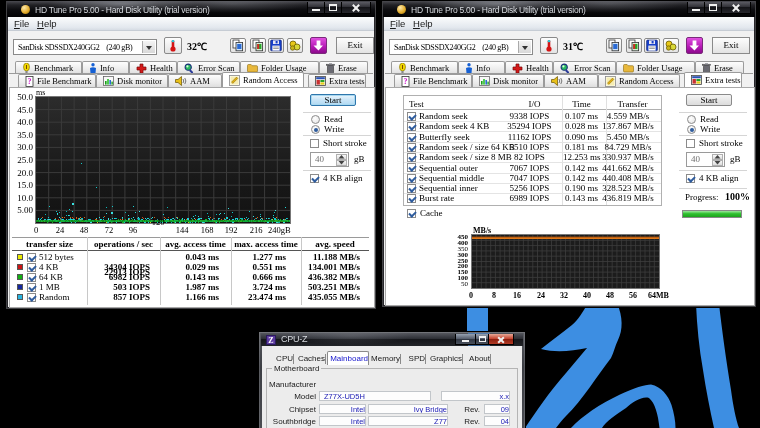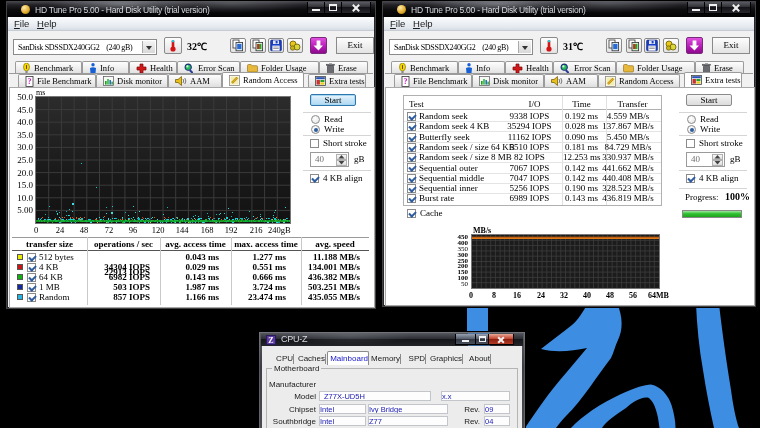--- a/index.html
+++ b/index.html
@@ -58,21 +58,21 @@
  background:linear-gradient(180deg,#5a5c62,#3c3e44 30%,#505257);box-shadow:0 0 0 1px rgba(255,255,255,.15) inset}
 .czbar{position:absolute;left:2px;right:2px;top:1px;height:13px;overflow:hidden;
  background:linear-gradient(180deg,#55575e 0%,#2b2d33 45%,#15161a 50%,#232529 100%)}
 .czbody{position:absolute;left:3px;right:3px;top:14px;bottom:3px;background:#ececec;
  font-family:"Liberation Sans",sans-serif}
 .cztab{position:absolute;top:22px;height:10px;border-right:1px solid #8a8a8a;
  font:8px "Liberation Sans",sans-serif;color:#1a1a1a;text-align:right;white-space:nowrap;line-height:10px}
 .cztab.sel{background:#fff;color:#1414cc;top:19px;height:14px;z-index:2;line-height:13px;
  border:1px solid #8a8a8a;border-bottom:none;border-radius:2px 2px 0 0}
 .czfld{position:absolute;height:10px;background:#fdfdfd;border:1px solid #c2c6ca;
- font:7.5px "Liberation Sans",sans-serif;color:#1a1ab4;text-align:left;overflow:hidden;white-space:nowrap}
+ font:7.5px "Liberation Sans",sans-serif;color:#1a1ab4;text-align:right;overflow:hidden;white-space:nowrap}
 .czlbl{position:absolute;font:8px "Liberation Sans",sans-serif;color:#1a1a1a;text-align:right;white-space:nowrap}
 </style></head>
 <body>
 <svg class="abs" style="left:0;top:0" width="760" height="428" viewBox="0 0 760 428">
 <g fill="#3d8ee2">
 <rect x="467" y="298" width="21" height="44"></rect>
 <path d="M588 303 L617 303 C623 317 623 330 618 340 C615 346 614 352 611 358
  C604 367 597 377 590 387 C582 398 574 408 566 416 C562 420 559 424 556 428
  L525 428 C531 419 537 410 543 402 C550 392 558 382 566 373 C573 365 580 356 587 348
  C572 351 556 353 541 349 C551 341 562 333 572 325 C578 320 583 312 588 303 Z"></path>
@@ -1009,21 +1009,21 @@
         <rect x="89" y="122" width="1" height="1" fill="#12b822"></rect>
         <rect x="183" y="125" width="1" height="1" fill="#12b822"></rect>
         <rect x="0" y="123.2" width="254" height="1.6" fill="#0fa81e"></rect>
       </svg>
     </div>
     <div class="glab" style="left:20px;top:224px;width:20px;text-align:center">0</div>
     <div class="glab" style="left:44px;top:224px;width:20px;text-align:center">24</div>
     <div class="glab" style="left:68px;top:224px;width:20px;text-align:center">48</div>
     <div class="glab" style="left:93px;top:224px;width:20px;text-align:center">72</div>
     <div class="glab" style="left:117px;top:224px;width:20px;text-align:center">96</div>
-    <div class="glab" style="left:142px;top:224px;width:20px;text-align:center">120</div>
+    <div class="glab" style="left:142px;top:216px;width:20px;text-align:center">120</div>
     <div class="glab" style="left:166px;top:224px;width:20px;text-align:center">144</div>
     <div class="glab" style="left:191px;top:224px;width:20px;text-align:center">168</div>
     <div class="glab" style="left:215px;top:224px;width:20px;text-align:center">192</div>
     <div class="glab" style="left:240px;top:224px;width:20px;text-align:center">216</div>
     <div class="glab" style="left:262px;top:224px">240gB</div>
     <div class="abs" style="left:304px;top:93px;width:46px;height:12px;border-radius:2px;background:linear-gradient(180deg,#ecf6fd,#cbe6f7 45%,#b0d9f3);border:1px solid #2f76ac;box-shadow:0 0 0 1px #a8d8f0 inset">
       <span style="position:absolute;left:0;right:0;top:0;text-align:center;font-size:9px">Start</span>
     </div>
     <div class="hline" style="left:297px;width:68px;top:111px"></div>
     <div class="rad" style="left:305px;top:114px"></div>
@@ -1264,21 +1264,21 @@
     <div class="lbl" style="left:27px;top:98px">Test</div>
     <div class="rlbl" style="left:130px;top:98px;width:45px">I/O</div>
     <div class="rlbl" style="left:180px;top:98px;width:39px">Time</div>
     <div class="rlbl" style="left:224px;top:98px;width:53px">Transfer</div>
     <div class="hline" style="left:22px;width:257px;top:108px;background:#b0b0b0"></div>
     <div class="vline" style="left:180px;top:95px;height:109px;background:#e0e0e0"></div>
     <div class="vline" style="left:224px;top:95px;height:109px;background:#e0e0e0"></div>
     <div class="cb ck" style="left:25px;top:111px"></div>
     <div class="lbl" style="left:37px;top:110px">Random seek</div>
     <div class="rlbl" style="left:120px;top:110px;width:55px">9338 IOPS</div>
-    <div class="rlbl" style="left:181px;top:110px;width:37px">0.192 ms</div>
+    <div class="rlbl" style="left:181px;top:110px;width:37px">0.107 ms</div>
     <div class="rlbl" style="left:215px;top:110px;width:62px">4.559 MB/s</div>
     <div class="hline" style="left:22px;width:257px;top:120px;background:#e4e4e4"></div>
     <div class="cb ck" style="left:25px;top:121px"></div>
     <div class="lbl" style="left:37px;top:120px">Random seek 4 KB</div>
     <div class="rlbl" style="left:120px;top:120px;width:55px">35294 IOPS</div>
     <div class="rlbl" style="left:181px;top:120px;width:37px">0.028 ms</div>
     <div class="rlbl" style="left:215px;top:120px;width:62px">137.867 MB/s</div>
     <div class="hline" style="left:22px;width:257px;top:130px;background:#e4e4e4"></div>
     <div class="cb ck" style="left:25px;top:132px"></div>
     <div class="lbl" style="left:37px;top:131px">Butterfly seek</div>

